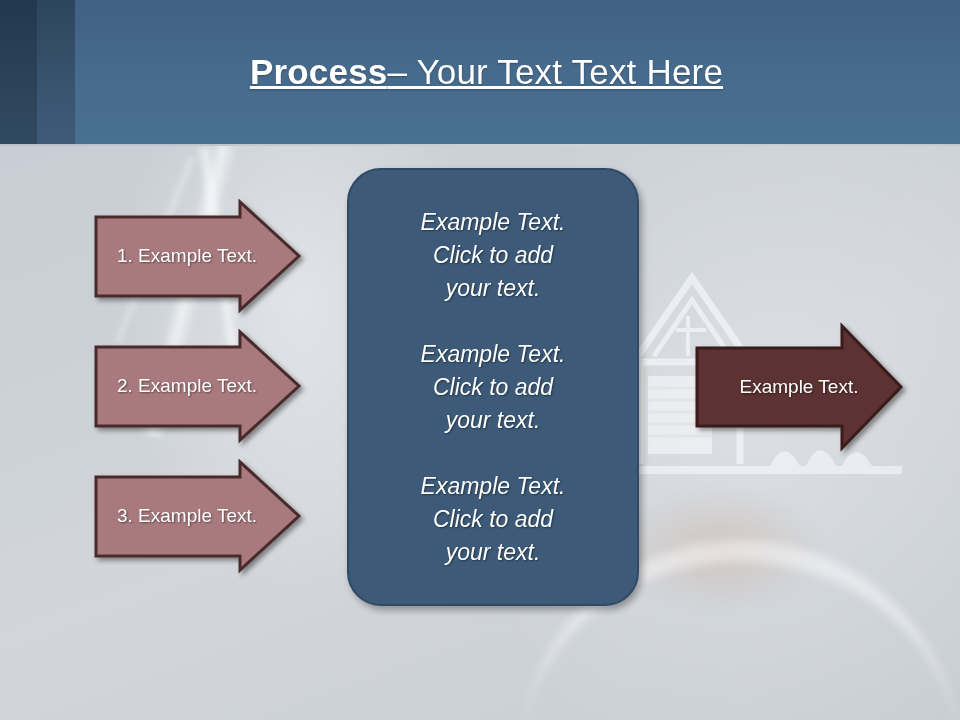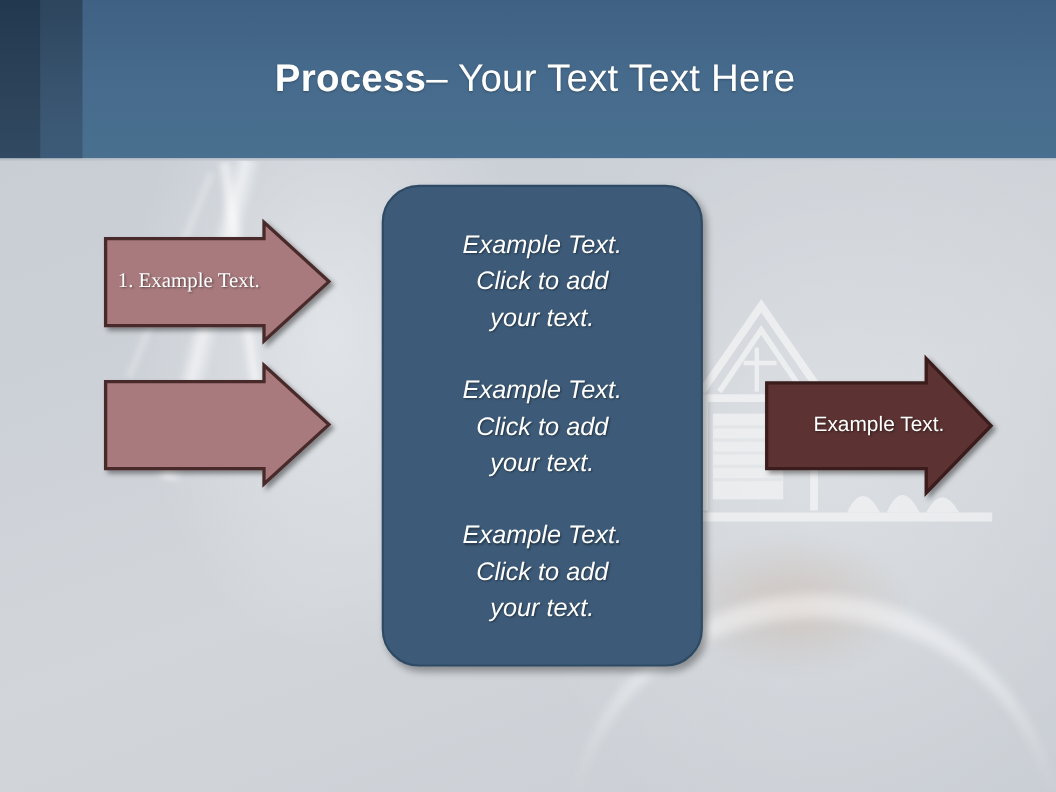--- a/index.html
+++ b/index.html
@@ -93,20 +93,21 @@
     left: 75px; top: 0;
     width: 823px; height: 144px;
     display: flex;
     align-items: center;
     justify-content: center;
     color: #ffffff;
     font-size: 35px;
     letter-spacing: 0.2px;
     white-space: nowrap;
     text-shadow: 0 1px 2px rgba(0,0,0,0.28);
+    text-decoration: underline;
   }
   .slide-title .title-strong { font-weight: bold; }
   .slide-title .title-rest { font-weight: normal; }
 
   
   .arrow {
     position: absolute;
     display: flex;
     align-items: center;
     justify-content: flex-start;
@@ -118,22 +119,21 @@
     color: #ffffff;
     font-size: 19px;
     text-shadow: 1px 1px 2px rgba(0,0,0,0.45);
     white-space: nowrap;
   }
 
   .arrow-left { width: 205px; height: 110px; }
   .arrow-left .arrow-label {
     margin-left: 12px;
     width: 160px;
-    text-align: left;
-    font-family: Liberation Serif, serif;
+    text-align: center;
   }
   #arrow-1 { left: 95px; top: 201px; }
   #arrow-2 { left: 95px; top: 331px; }
   #arrow-3 { left: 95px; top: 461px; }
 
   .arrow-right { left: 696px; top: 325px; width: 206px; height: 124px; }
   .arrow-right .arrow-label {
     margin-left: 28px;
     width: 150px;
     text-align: center;
@@ -232,22 +232,34 @@
 
   <div class="arrow arrow-left" id="arrow-2">
     <svg width="205" height="110" viewBox="0 0 205 110">
       <defs>
         <filter id="shd2" x="-30%" y="-30%" width="180%" height="180%">
           <feDropShadow dx="3" dy="3" stdDeviation="2.5" flood-color="#000000" flood-opacity="0.42"></feDropShadow>
         </filter>
       </defs>
       <path d="M1 16 L145 16 L145 1 L204 55 L145 109 L145 95 L1 95 Z" fill="#a87a7d" stroke="#4a2b2b" stroke-width="3" filter="url(#shd2)"></path>
     </svg>
-  </div>
-
+    <span class="arrow-label">2. Example Text.</span>
+  </div>
+
+  <div class="arrow arrow-left" id="arrow-3">
+    <svg width="205" height="110" viewBox="0 0 205 110">
+      <defs>
+        <filter id="shd3" x="-30%" y="-30%" width="180%" height="180%">
+          <feDropShadow dx="3" dy="3" stdDeviation="2.5" flood-color="#000000" flood-opacity="0.42"></feDropShadow>
+        </filter>
+      </defs>
+      <path d="M1 16 L145 16 L145 1 L204 55 L145 109 L145 95 L1 95 Z" fill="#a87a7d" stroke="#4a2b2b" stroke-width="3" filter="url(#shd3)"></path>
+    </svg>
+    <span class="arrow-label">3. Example Text.</span>
+  </div>
 
   <div class="center-panel">
     <p class="center-block">Example Text.
 Click  to add
 your text.</p>
     <p class="center-block">Example Text.
 Click  to add
 your text.</p>
     <p class="center-block">Example Text.
 Click  to add

